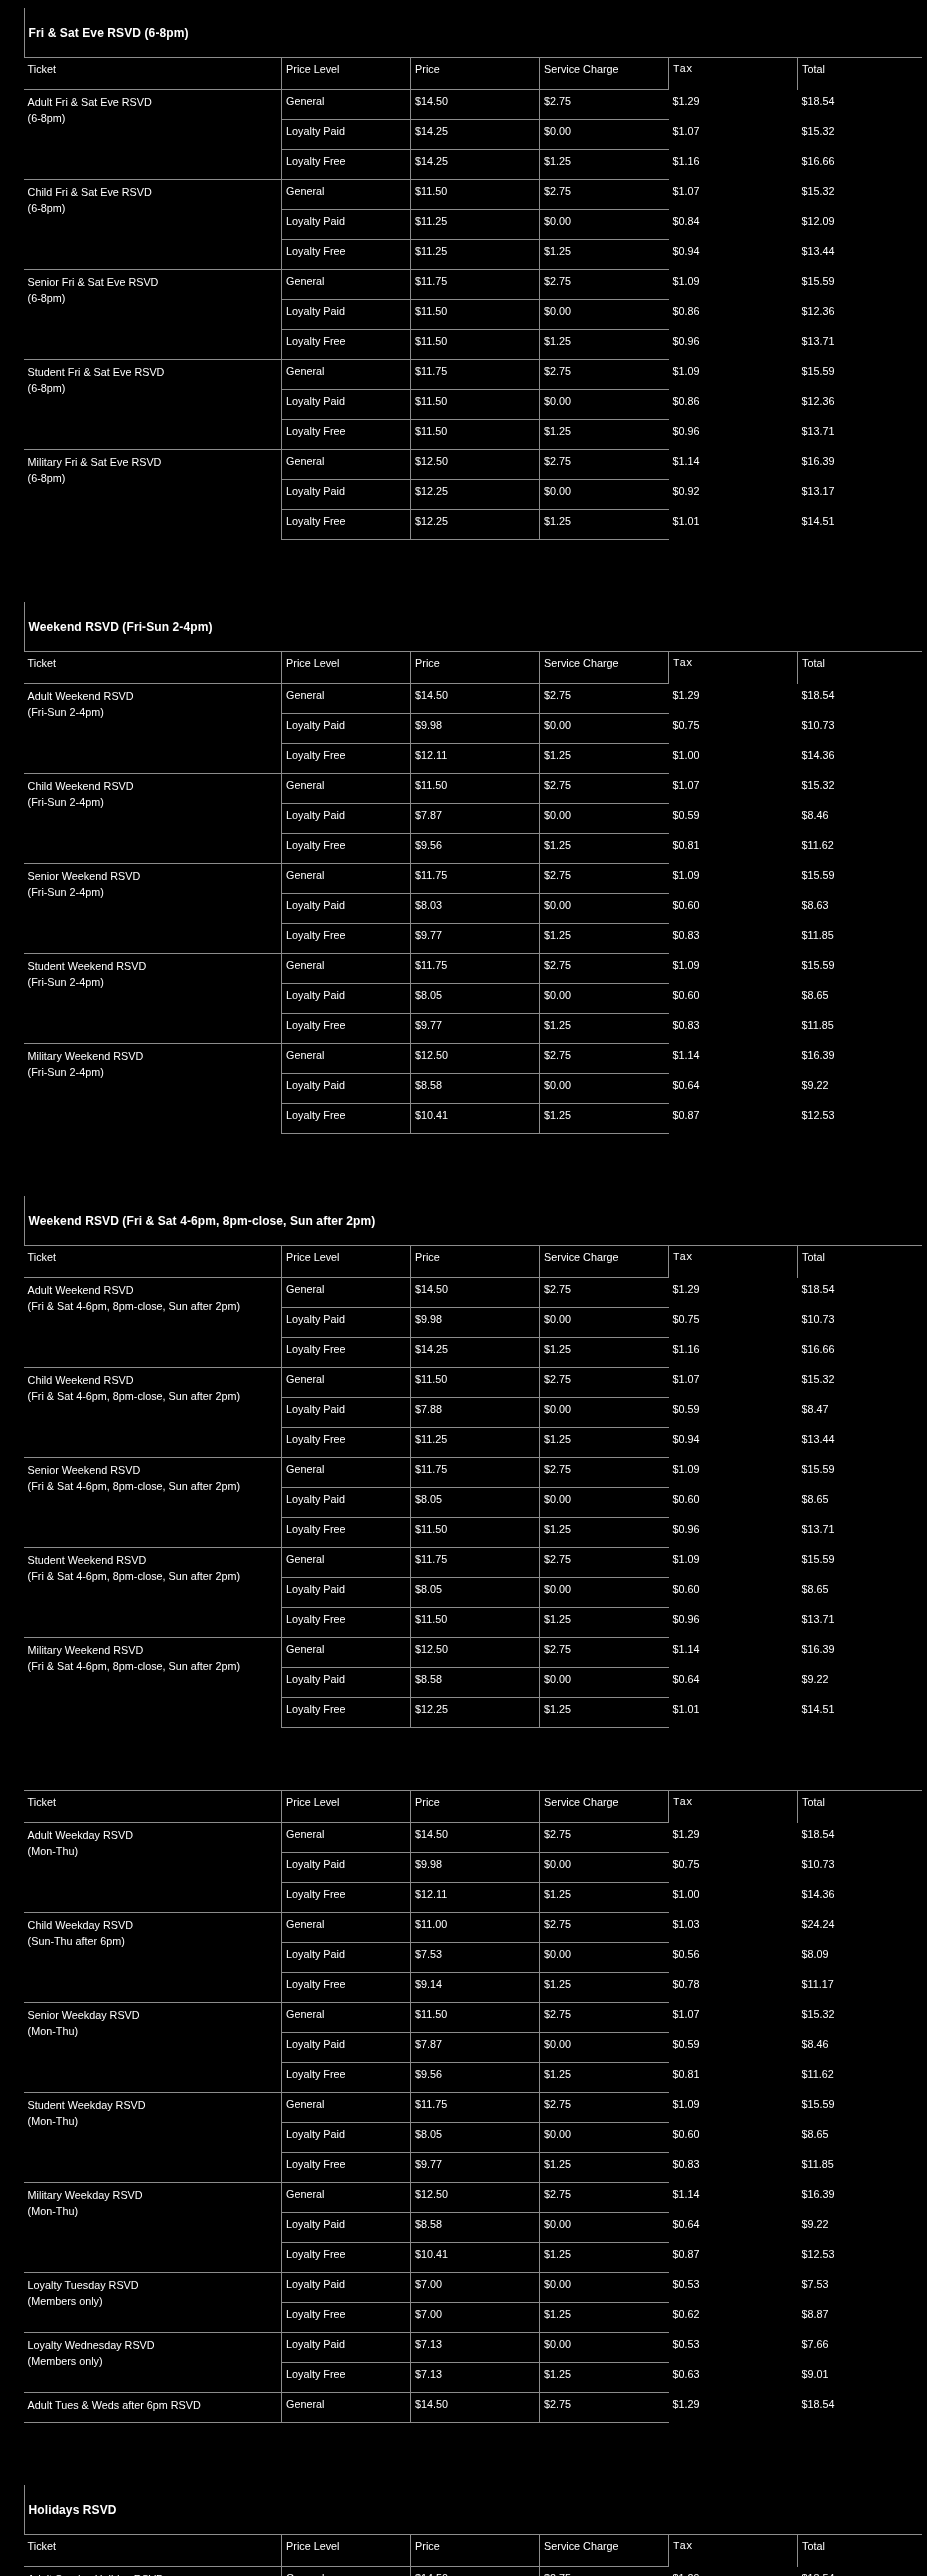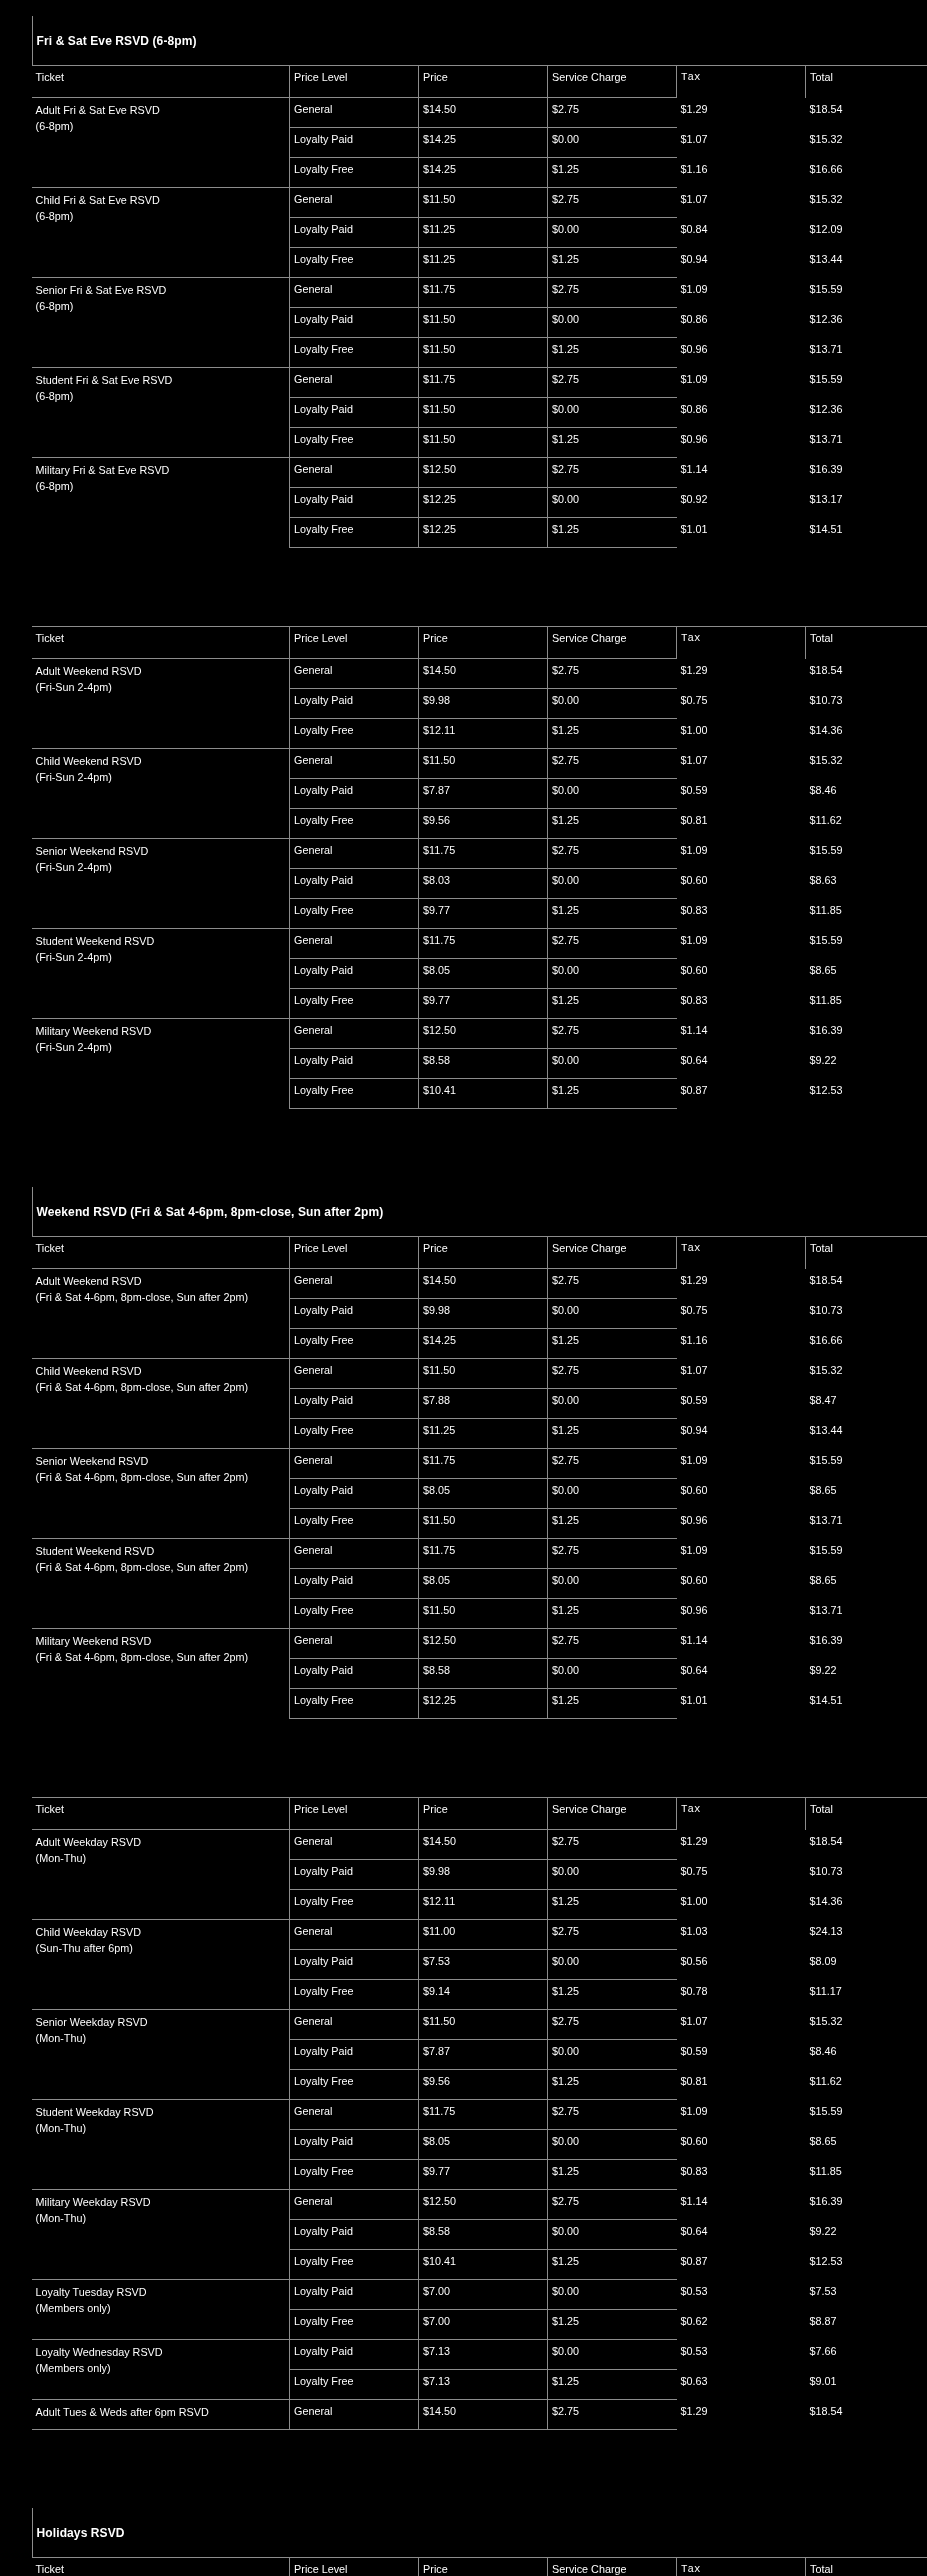--- a/index.html
+++ b/index.html
@@ -15,21 +15,21 @@
     min-height: 3076px;
     padding: 0 0 20.6px 0;
   }
   .page {
     width: 927px;
     padding-left: 15.5px;
     padding-right: 15.5px;
   }
   .section {
     width: 896px;
-    margin: 16px;
+    margin: 8px;
     padding: 0;
   }
   .section-title-wrap {
     border-left: 1.5px solid #8c8c8c;
     padding: 14.4px 0 14.4px 4.1px;
     min-height: 49px;
     display: flex;
     align-items: center;
   }
   .section-title {
@@ -248,20 +248,23 @@
             <td class="price-cell">$12.25</td>
             <td class="service-cell">$1.25</td>
             <td class="tax-cell">$1.01</td>
             <td class="total-cell">$14.51</td>
           </tr>
         </tbody>
       </table>
     </div>
     <div class="section-gap"></div>
     <div class="section">
+      <div class="section-title-wrap">
+        <div class="section-title">Weekend RSVD (Fri-Sun 2-4pm)</div>
+      </div>
       <table class="price-table">
         <colgroup>
           <col class="c-ticket">
           <col class="c-level">
           <col class="c-price">
           <col class="c-service">
           <col class="c-tax">
           <col class="c-total">
         </colgroup>
         <thead>
@@ -569,21 +572,21 @@
             <td class="service-cell">$1.25</td>
             <td class="tax-cell">$1.00</td>
             <td class="total-cell">$14.36</td>
           </tr>
           <tr class="group-start">
             <td class="ticket-cell" rowspan="3"><span class="t-main">Child Weekday RSVD</span><span class="t-sub">(Sun-Thu after 6pm)</span></td>
             <td class="level-cell">General</td>
             <td class="price-cell">$11.00</td>
             <td class="service-cell">$2.75</td>
             <td class="tax-cell">$1.03</td>
-            <td class="total-cell">$24.13</td>
+            <td class="total-cell">$24.24</td>
           </tr>
           <tr>
             <td class="level-cell">Loyalty Paid</td>
             <td class="price-cell">$7.53</td>
             <td class="service-cell">$0.00</td>
             <td class="tax-cell">$0.56</td>
             <td class="total-cell">$8.09</td>
           </tr>
           <tr>
             <td class="level-cell">Loyalty Free</td>

